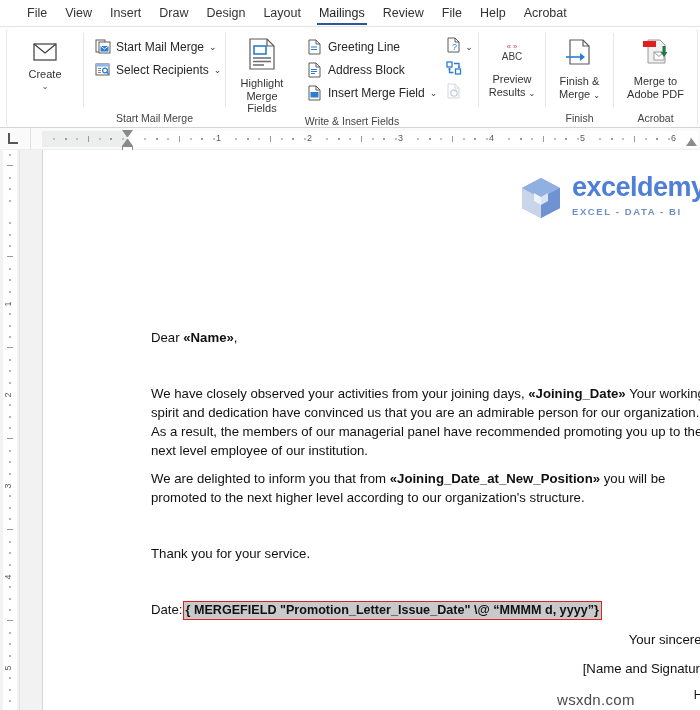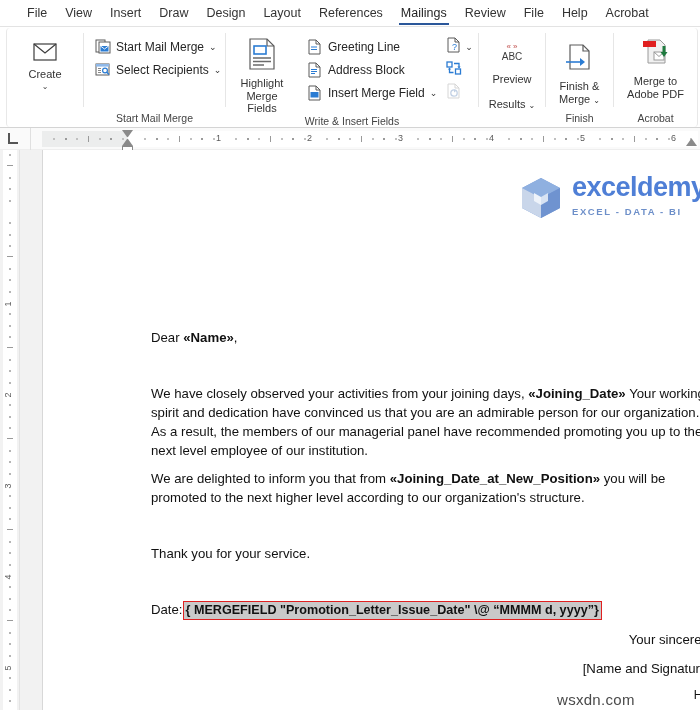--- a/index.html
+++ b/index.html
@@ -173,21 +173,20 @@
 
 <div id="app">
 
   <div class="tabbar">
     <div class="tab"><span>File</span></div>
     <div class="tab"><span>View</span></div>
     <div class="tab"><span>Insert</span></div>
     <div class="tab"><span>Draw</span></div>
     <div class="tab"><span>Design</span></div>
     <div class="tab"><span>Layout</span></div>
-    <div class="tab"><span>References</span></div>
     <div class="tab active"><span>Mailings</span></div>
     <div class="tab"><span>Review</span></div>
     <div class="tab"><span>File</span></div>
     <div class="tab"><span>Help</span></div>
     <div class="tab"><span>Acrobat</span></div>
   </div>
 
   <div class="ribbon">
     <div class="ribbon-inner">
 
@@ -340,33 +339,33 @@
       <div class="group" style="width:66px;">
         <div class="group-body" style="justify-content:center;">
           <div class="bigbtn" style="padding-top:7px;">
             <span>
               <svg width="30" height="26" viewBox="0 0 30 26">
                 <text x="15" y="9" font-size="8" fill="#c0504d" text-anchor="middle" font-family="Liberation Sans, sans-serif">«&nbsp;»</text>
                 <text x="15" y="20" font-size="10" fill="#3d3d3d" text-anchor="middle" font-family="Liberation Sans, sans-serif">ABC</text>
               </svg>
             </span>
             <span class="lbl">Preview</span>
-            <span class="lbl" style="margin-top:12px;">
+            <span class="lbl" style="margin-top:0;">
               <span>Results</span>
               <span style="font-size:8px;">⌄</span>
             </span>
           </div>
         </div>
         <div class="group-label"></div>
       </div>
 
       <div class="group-sep"></div>
 
       <div class="group" style="width:67px;">
-        <div class="group-body" style="justify-content:center;align-items:center;">
+        <div class="group-body" style="justify-content:center;">
           <div class="bigbtn" style="padding-top:5px;">
             <span>
               <svg width="30" height="30" viewBox="0 0 30 30">
                 <path d="M6 2 h13 l6 6 v18 h-19 z" fill="#fff" stroke="#5b5b5b" stroke-width="1.2"></path>
                 <path d="M19 2 v6 h6" fill="none" stroke="#5b5b5b" stroke-width="1.2"></path>
                 <path d="M2 19 h14" stroke="#2b7cd3" stroke-width="1.6"></path>
                 <path d="M16 15 l5 4 l-5 4 z" fill="#2b7cd3"></path>
               </svg>
             </span>
             <span class="lbl">Finish &amp;</span>

